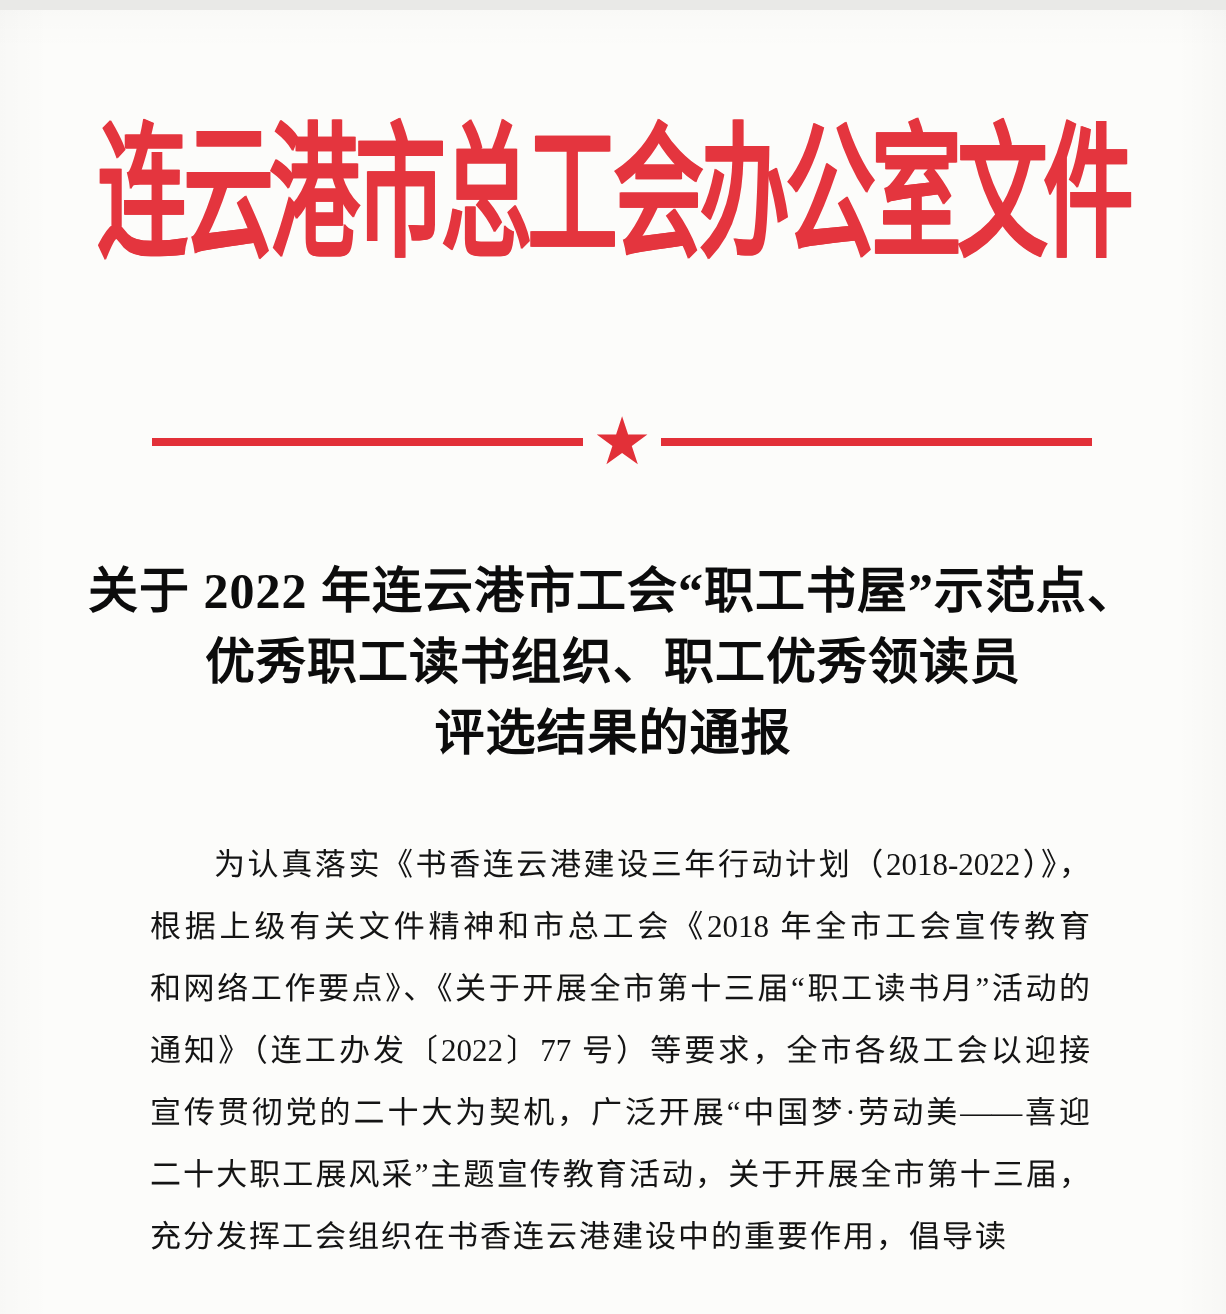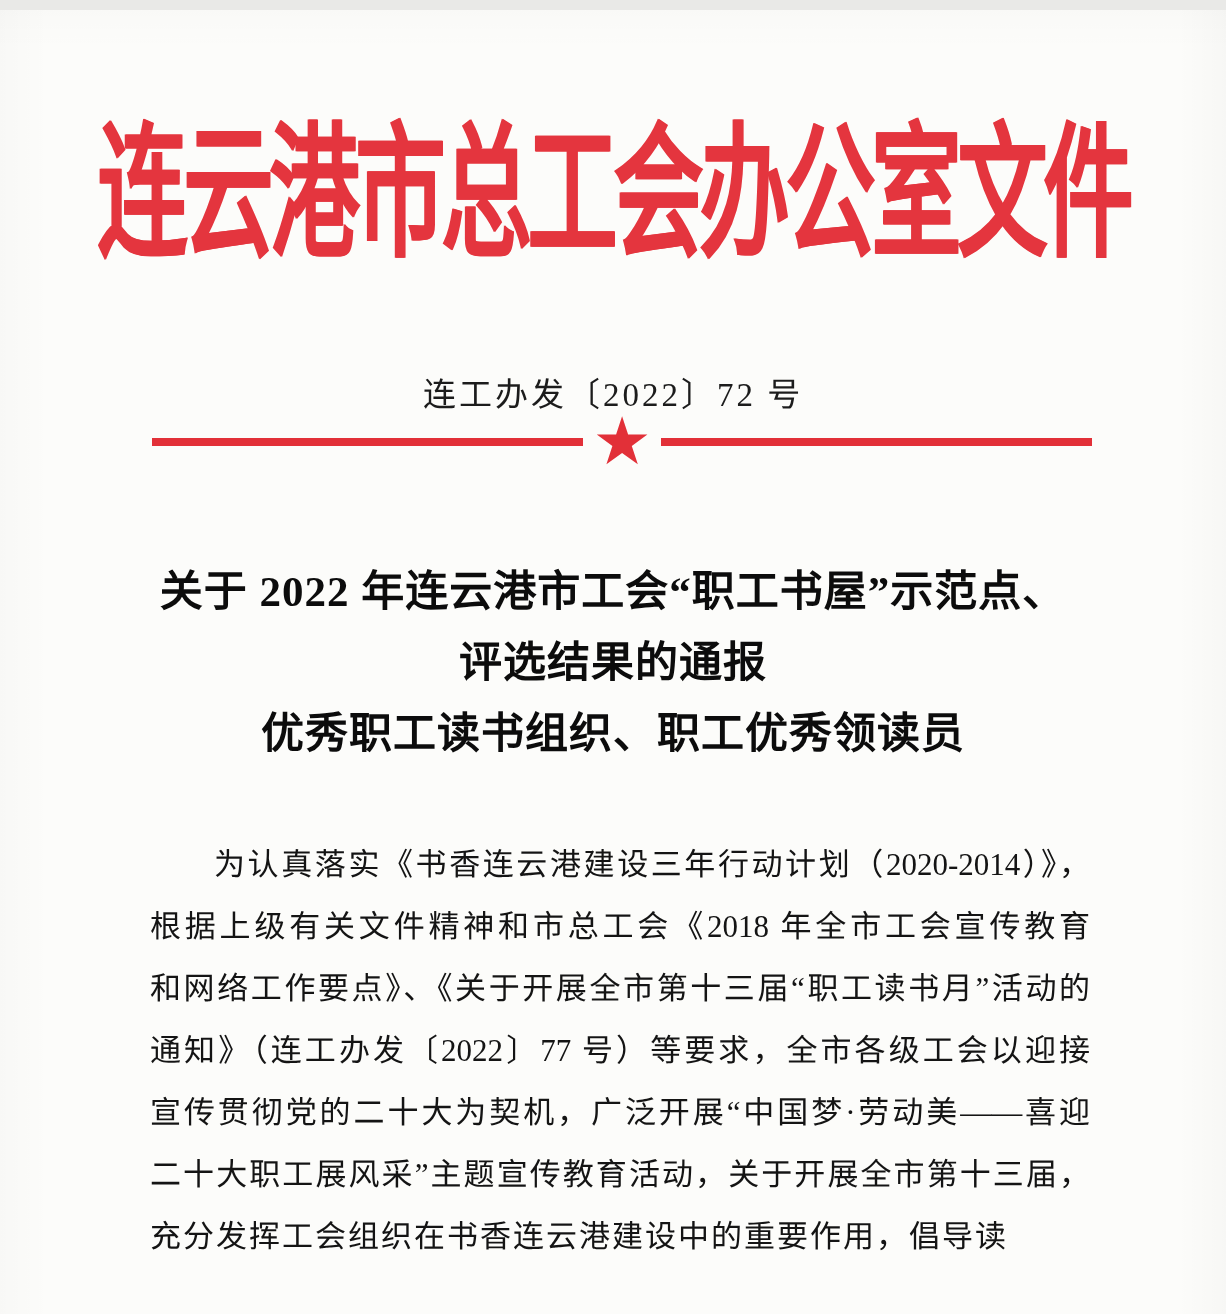--- a/index.html
+++ b/index.html
@@ -80,21 +80,21 @@
   }
 
   
   .title-block {
     position: absolute;
     top: 546px;
     left: 0;
     right: 0;
     text-align: center;
     font-weight: 700;
-    font-size: 43px;
+    font-size: 50px;
     line-height: 71px;
     color: #0c0c0c;
     letter-spacing: 1px;
   }
   .title-line { white-space: nowrap; }
 
   
   .body-block {
     position: absolute;
     top: 824px;
@@ -119,36 +119,35 @@
   .body-line.salutation { letter-spacing: 2px; }
   .body-line.lastline { letter-spacing: 2px; }
 </style>
 </head>
 <body>
 
 <div class="page">
 
   <div class="red-header">连云港市总工会办公室文件</div>
 
-  <div class="doc-number">连工办发〔2022〕72 号</div>
 
   <div class="divider">
     <div class="seg"></div>
     <div class="star">★</div>
     <div class="seg"></div>
   </div>
 
   <div class="title-block">
     <div class="title-line">关于 2022 年连云港市工会“职工书屋”示范点、</div>
+    <div class="title-line">优秀职工读书组织、职工优秀领读员</div>
     <div class="title-line">评选结果的通报</div>
-    <div class="title-line">优秀职工读书组织、职工优秀领读员</div>
   </div>
 
   <div class="body-block">
-    <div class="body-line jl indent">为认真落实《书香连云港建设三年行动计划（2020-2014）》，</div>
+    <div class="body-line jl indent">为认真落实《书香连云港建设三年行动计划（2018-2022）》，</div>
     <div class="body-line jl">根据上级有关文件精神和市总工会《2018 年全市工会宣传教育</div>
     <div class="body-line jl">和网络工作要点》、《关于开展全市第十三届“职工读书月”活动的</div>
     <div class="body-line jl">通知》（连工办发〔2022〕77 号）等要求，全市各级工会以迎接</div>
     <div class="body-line jl">宣传贯彻党的二十大为契机，广泛开展“中国梦·劳动美——喜迎</div>
     <div class="body-line jl">二十大职工展风采”主题宣传教育活动，关于开展全市第十三届，</div>
     <div class="body-line lastline">充分发挥工会组织在书香连云港建设中的重要作用，倡导读</div>
   </div>
 
 </div>
 

